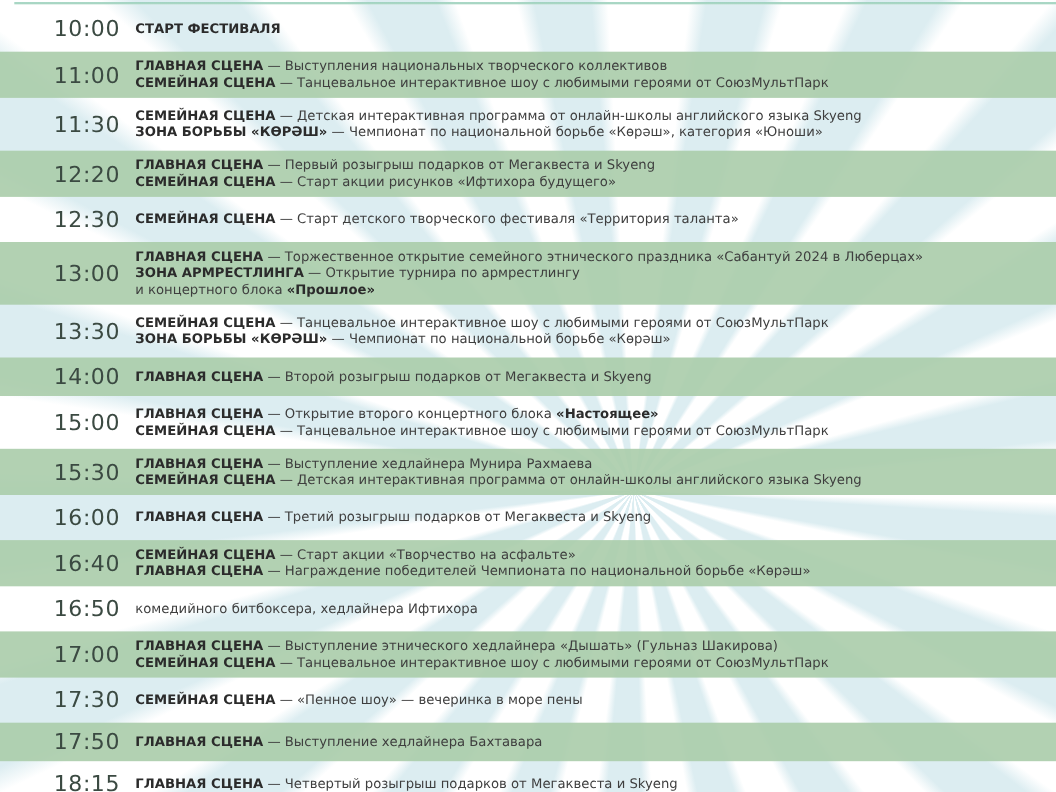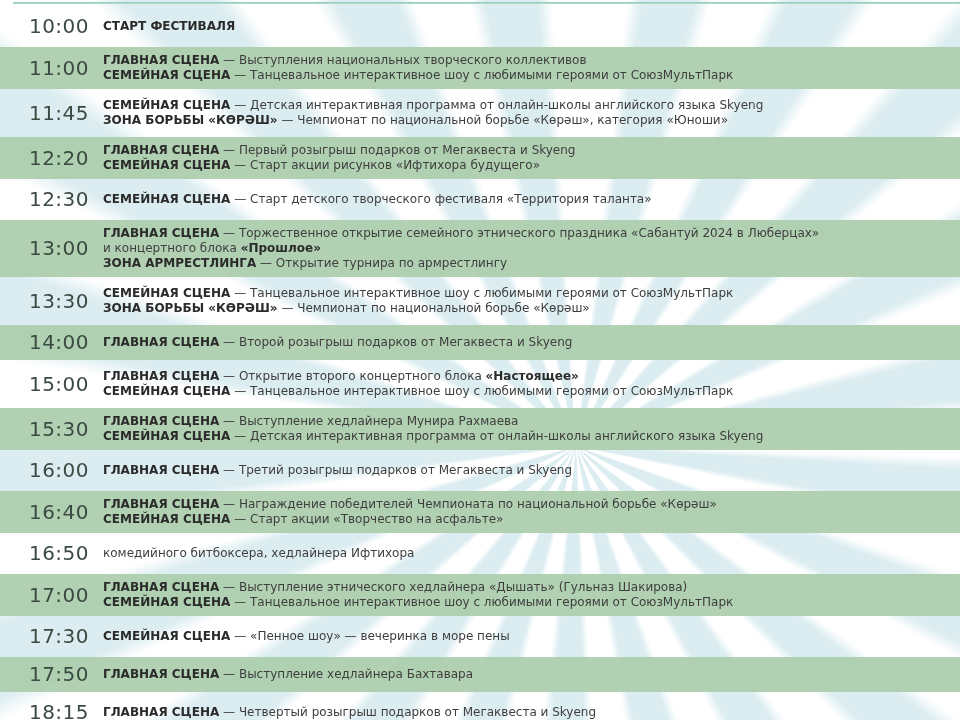--- a/index.html
+++ b/index.html
@@ -36,20 +36,21 @@
   .row.white { margin: 3px 0; }
   .time {
     width: 62px;
     min-width: 62px;
     text-align: center;
     font-size: 20px;
     line-height: 23px;
     letter-spacing: 0.5px;
     color: #3b4a42;
     margin-right: 13px;
+    margin-left: 20px;
   }
   .content { min-width: 0; }
   .line {
     font-size: 12px;
     line-height: 15px;
     color: #3e3e3e;
     white-space: nowrap;
   }
   .seg.bold { font-weight: bold; color: #2b2b2b; }
 </style>
@@ -66,21 +67,21 @@
         </div>
       </div>
       <div class="row green">
         <div class="time">11:00</div>
         <div class="content">
           <div class="line"><span class="seg bold">ГЛАВНАЯ СЦЕНА</span><span class="seg"> — Выступления национальных творческого коллективов</span></div>
           <div class="line"><span class="seg bold">СЕМЕЙНАЯ СЦЕНА</span><span class="seg"> — Танцевальное интерактивное шоу с любимыми героями от СоюзМультПарк</span></div>
         </div>
       </div>
       <div class="row white">
-        <div class="time">11:45</div>
+        <div class="time">11:30</div>
         <div class="content">
           <div class="line"><span class="seg bold">СЕМЕЙНАЯ СЦЕНА</span><span class="seg"> — Детская интерактивная программа от онлайн-школы английского языка Skyeng</span></div>
           <div class="line"><span class="seg bold">ЗОНА БОРЬБЫ «КӨРӘШ»</span><span class="seg"> — Чемпионат по национальной борьбе «Көрәш», категория «Юноши»</span></div>
         </div>
       </div>
       <div class="row green">
         <div class="time">12:20</div>
         <div class="content">
           <div class="line"><span class="seg bold">ГЛАВНАЯ СЦЕНА</span><span class="seg"> — Первый розыгрыш подарков от Мегаквеста и Skyeng</span></div>
           <div class="line"><span class="seg bold">СЕМЕЙНАЯ СЦЕНА</span><span class="seg"> — Старт акции рисунков «Ифтихора будущего»</span></div>
@@ -89,22 +90,22 @@
       <div class="row white">
         <div class="time">12:30</div>
         <div class="content">
           <div class="line"><span class="seg bold">СЕМЕЙНАЯ СЦЕНА</span><span class="seg"> — Старт детского творческого фестиваля «Территория таланта»</span></div>
         </div>
       </div>
       <div class="row green">
         <div class="time">13:00</div>
         <div class="content">
           <div class="line"><span class="seg bold">ГЛАВНАЯ СЦЕНА</span><span class="seg"> — Торжественное открытие семейного этнического праздника «Сабантуй 2024 в Люберцах»</span></div>
+          <div class="line"><span class="seg bold">ЗОНА АРМРЕСТЛИНГА</span><span class="seg"> — Открытие турнира по армрестлингу</span></div>
           <div class="line"><span class="seg">и концертного блока </span><span class="seg bold">«Прошлое»</span></div>
-          <div class="line"><span class="seg bold">ЗОНА АРМРЕСТЛИНГА</span><span class="seg"> — Открытие турнира по армрестлингу</span></div>
         </div>
       </div>
       <div class="row white">
         <div class="time">13:30</div>
         <div class="content">
           <div class="line"><span class="seg bold">СЕМЕЙНАЯ СЦЕНА</span><span class="seg"> — Танцевальное интерактивное шоу с любимыми героями от СоюзМультПарк</span></div>
           <div class="line"><span class="seg bold">ЗОНА БОРЬБЫ «КӨРӘШ»</span><span class="seg"> — Чемпионат по национальной борьбе «Көрәш»</span></div>
         </div>
       </div>
       <div class="row green">
@@ -129,22 +130,22 @@
       </div>
       <div class="row white">
         <div class="time">16:00</div>
         <div class="content">
           <div class="line"><span class="seg bold">ГЛАВНАЯ СЦЕНА</span><span class="seg"> — Третий розыгрыш подарков от Мегаквеста и Skyeng</span></div>
         </div>
       </div>
       <div class="row green">
         <div class="time">16:40</div>
         <div class="content">
+          <div class="line"><span class="seg bold">СЕМЕЙНАЯ СЦЕНА</span><span class="seg"> — Старт акции «Творчество на асфальте»</span></div>
           <div class="line"><span class="seg bold">ГЛАВНАЯ СЦЕНА</span><span class="seg"> — Награждение победителей Чемпионата по национальной борьбе «Көрәш»</span></div>
-          <div class="line"><span class="seg bold">СЕМЕЙНАЯ СЦЕНА</span><span class="seg"> — Старт акции «Творчество на асфальте»</span></div>
         </div>
       </div>
       <div class="row white">
         <div class="time">16:50</div>
         <div class="content">
           <div class="line"><span class="seg">комедийного битбоксера, хедлайнера Ифтихора</span></div>
         </div>
       </div>
       <div class="row green">
         <div class="time">17:00</div>

